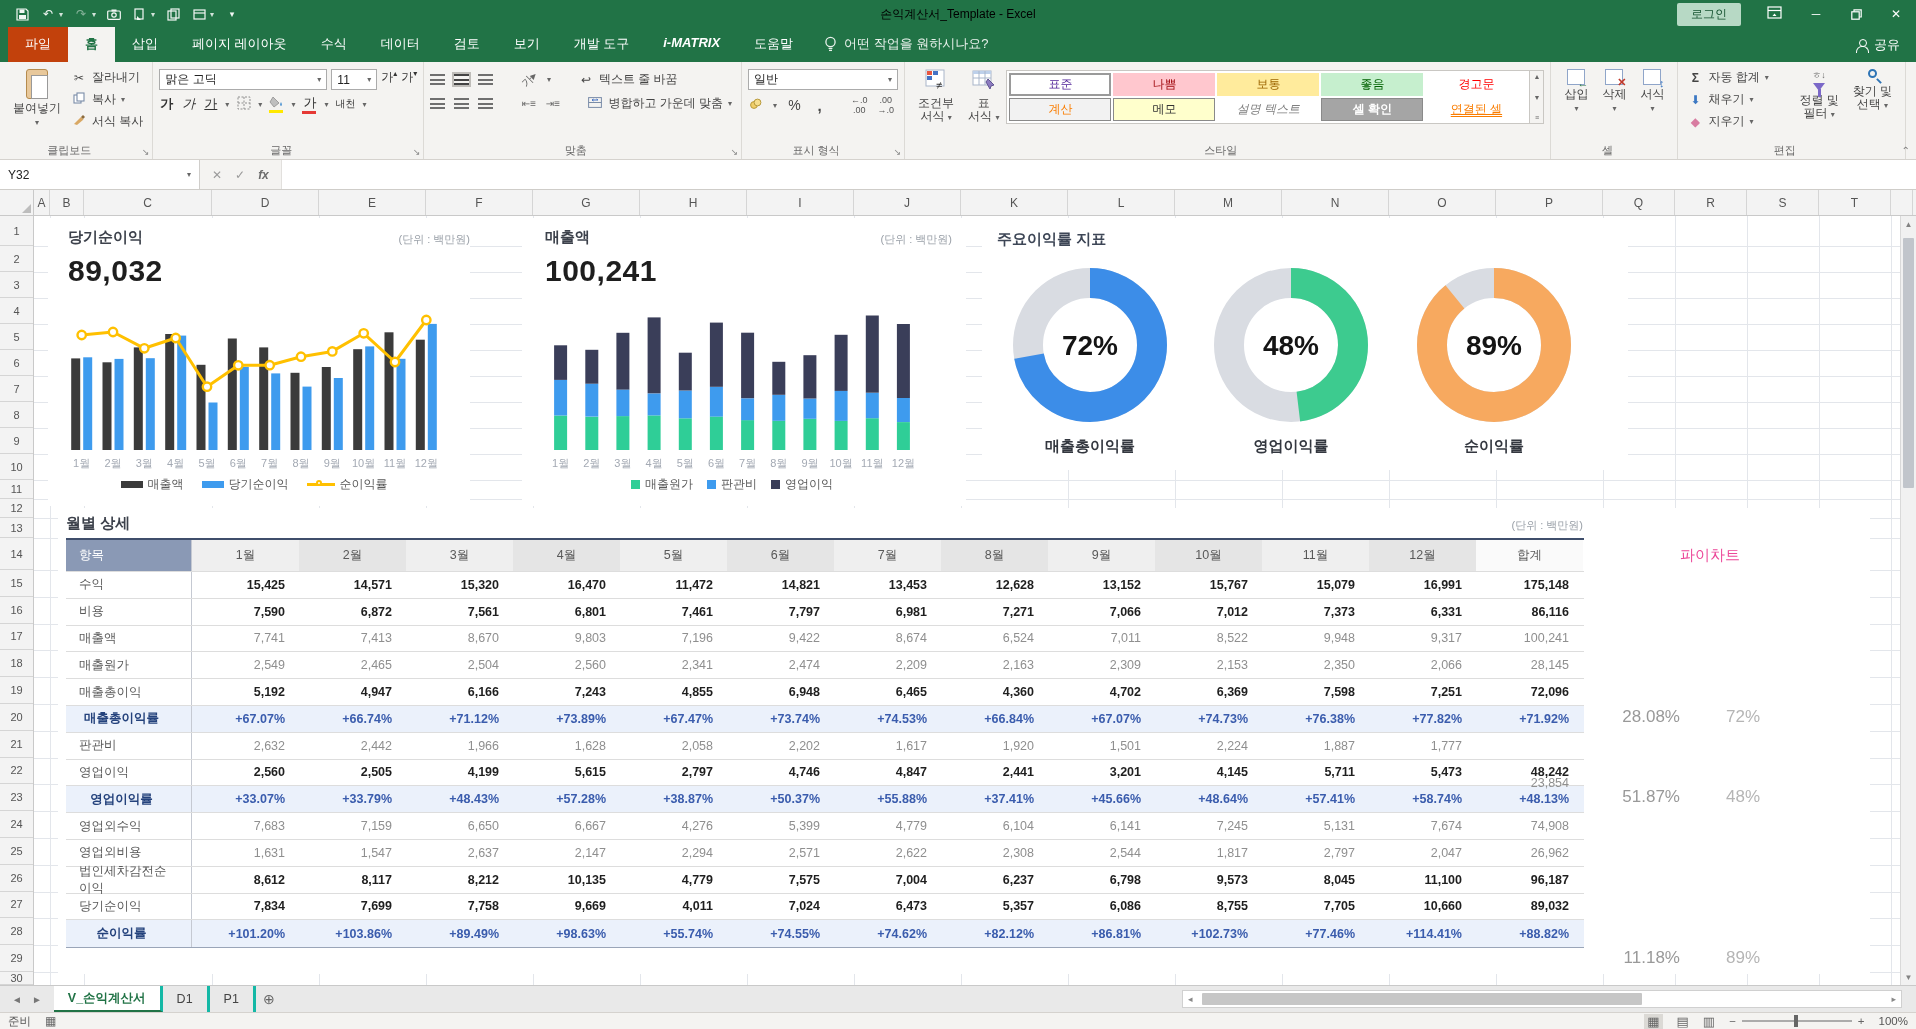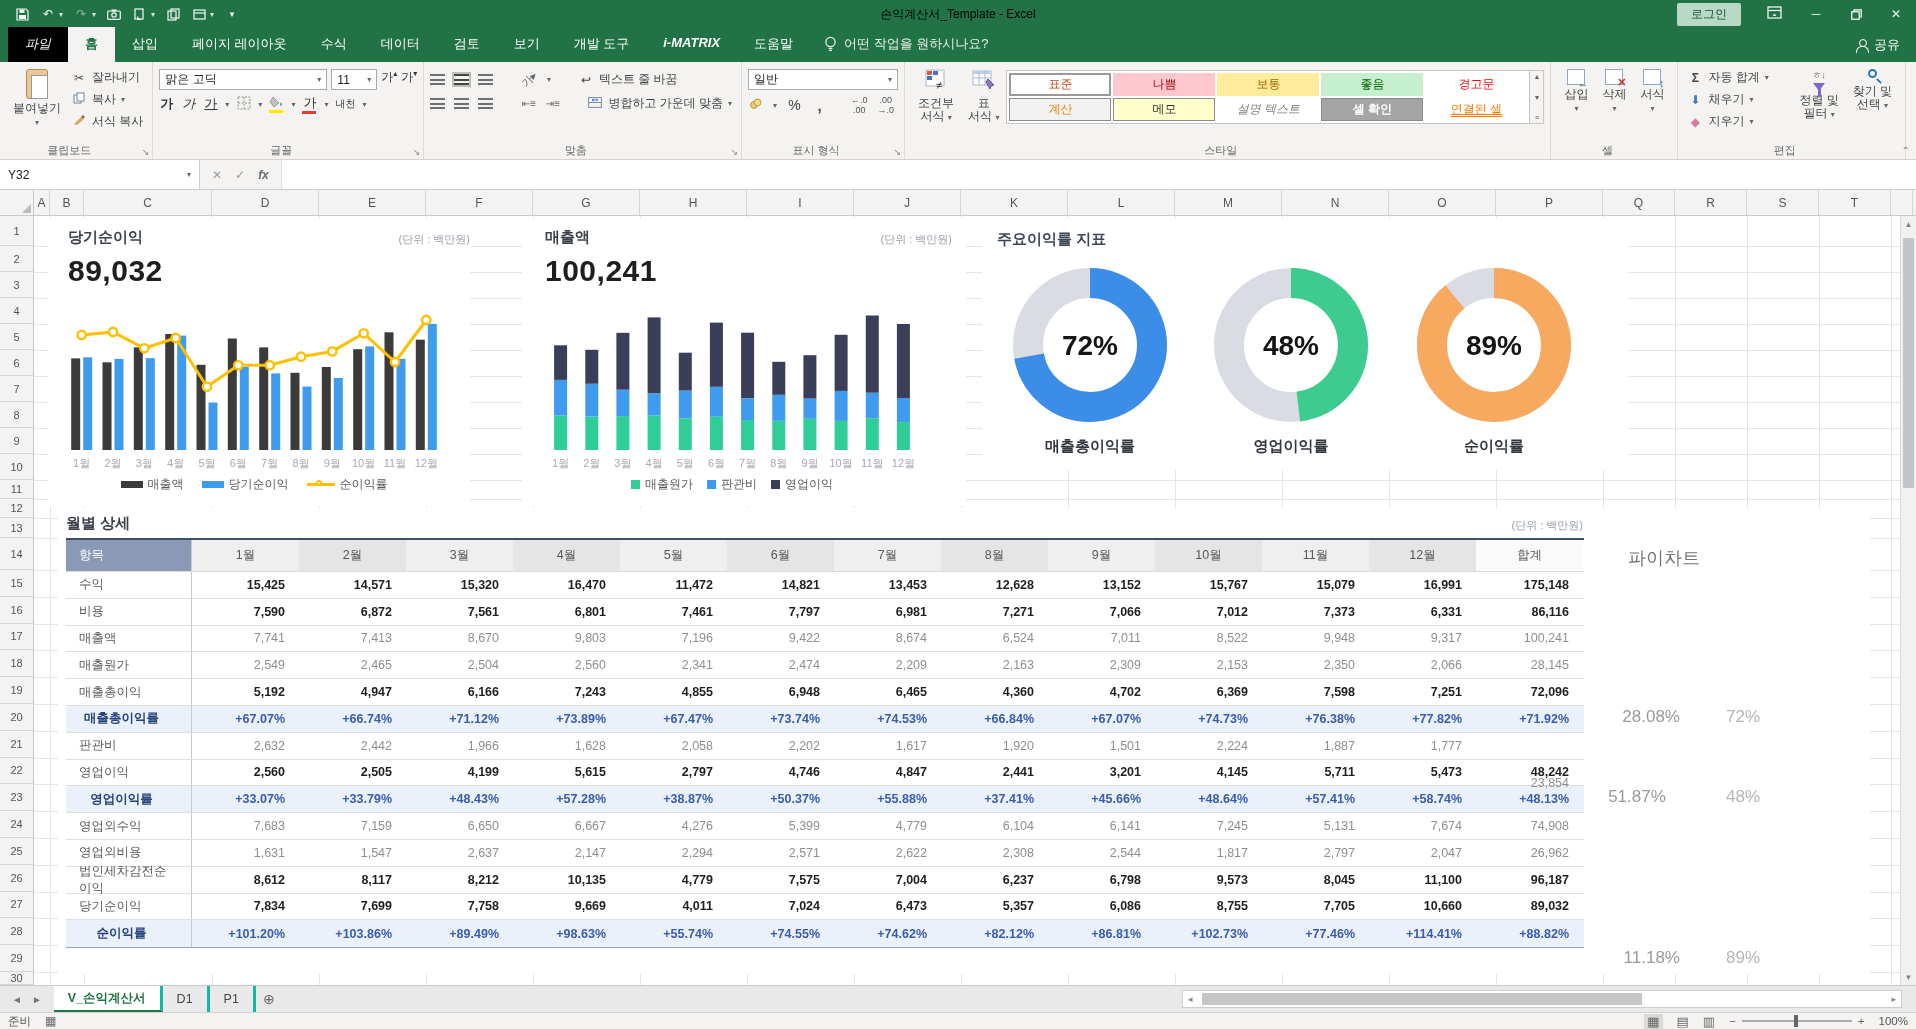--- a/index.html
+++ b/index.html
@@ -14,21 +14,21 @@
   .qat .dd { font-size:8px; margin-left:-7px; opacity:.8; }
   .tb-title { position:absolute; left:0; right:0; text-align:center; font-size:12px; color:#000000; pointer-events:none; }
   .tb-right { margin-left:auto; display:flex; align-items:center; height:100%; }
   .login { background:#B7D9C5; color:#14512F; font-size:12px; padding:3px 14px; border-radius:2px; margin-right:26px; cursor:pointer; }
   .winbtn { width:40px; height:100%; display:flex; align-items:center; justify-content:center; font-size:12px; color:#fff; cursor:pointer; }
   .ribbon-display { margin-right:14px; cursor:pointer; }
 
   
   .tabrow { height:34px; background:#217346; display:flex; align-items:flex-end; padding-left:8px; position:relative; }
   .rtab { padding:8px 17px 9px; font-size:13px; color:#fff; cursor:pointer; white-space:nowrap; }
-  .rtab.filetab { background:#000000;font-style:italic; }
+  .rtab.filetab { background:#c2410c; }
   .rtab.active { background:#F4F3F1; color:#217346; font-weight:bold; }
   .rtab.imx { font-style:italic; font-weight:bold; }
   .tellme { display:flex; align-items:center; gap:7px; color:#E9F2EC; font-size:13px; padding:0 14px 9px; cursor:text; }
   .share { position:absolute; right:16px; bottom:8px; display:flex; gap:6px; align-items:center; color:#fff; font-size:13px; cursor:pointer; }
   .person { width:13px; height:13px; position:relative; }
   .person::before { content:""; position:absolute; left:4px; top:0; width:6px; height:6px; border:1.4px solid #fff; border-radius:50%; }
   .person::after { content:""; position:absolute; left:1px; top:7px; width:11px; height:6px; border:1.4px solid #fff; border-bottom:none; border-radius:6px 6px 0 0; }
 
   
   .ribbon { height:98px; background:#F4F3F1; border-bottom:1px solid #D5D2CE; display:flex; position:relative; }
@@ -377,21 +377,21 @@
               <path d="M1 2 h18 v3 h-18 Z" fill="#BDD0EA"></path>
               <line x1="7" y1="2" x2="7" y2="16" stroke="#A9B6CA"></line>
               <line x1="13" y1="2" x2="13" y2="16" stroke="#A9B6CA"></line>
               <line x1="1" y1="9" x2="19" y2="9" stroke="#A9B6CA"></line>
               <path d="M16 10 l6 6 -3 1 -1 3 -4 -7 Z" fill="#8C7BC0" stroke="#5F5491"></path>
             </svg></span>
         <span class="cap"><span>표</span><br><span>서식</span> <span class="dda">▾</span></span>
       </div>
       <div style="display:flex; padding-top:4px;">
         <div class="stylegal" id="stylegal">
-            <div class="stcell" style="background:#FFFFFF;color:#c2410c;outline:2px solid #9A9A9A;outline-offset:-2px;">표준</div>
+            <div class="stcell" style="background:#FFFFFF;color:#4c1d95;outline:2px solid #9A9A9A;outline-offset:-2px;">표준</div>
             <div class="stcell" style="background:#FFC7CE;color:#9C0006;">나쁨</div>
             <div class="stcell" style="background:#FFEB9C;color:#9C6500;">보통</div>
             <div class="stcell" style="background:#C6EFCE;color:#006100;">좋음</div>
             <div class="stcell" style="background:#FFFFFF;color:#FF0000;">경고문</div>
             <div class="stcell" style="background:#F2F2F2;color:#FA7D00;box-shadow:inset 0 0 0 1px #8A8A8A;">계산</div>
             <div class="stcell" style="background:#FFFFCC;color:#333333;box-shadow:inset 0 0 0 1px #8A8A8A;">메모</div>
             <div class="stcell" style="background:#FFFFFF;color:#7F7F7F;font-style:italic;">설명 텍스트</div>
             <div class="stcell" style="background:#A5A5A5;color:#FFFFFF;box-shadow:inset 0 0 0 1px #8A8A8A;font-weight:bold;">셀 확인</div>
             <div class="stcell" style="background:#FFFFFF;color:#FA7D00;text-decoration:underline double;">연결된 셀</div>
           </div>
@@ -971,24 +971,24 @@
             <div class="tcell v-rate" style="width:107px;">+74.55%</div>
             <div class="tcell v-rate" style="width:107px;">+74.62%</div>
             <div class="tcell v-rate" style="width:107px;">+82.12%</div>
             <div class="tcell v-rate" style="width:107px;">+86.81%</div>
             <div class="tcell v-rate" style="width:107px;">+102.73%</div>
             <div class="tcell v-rate" style="width:107px;">+77.46%</div>
             <div class="tcell v-rate" style="width:107px;">+114.41%</div>
             <div class="tcell v-rate" style="width:107px;">+88.82%</div>
           </div>
         </div>
-        <div class="cz" style="left:1560px;top:330px;width:140px;text-align:center;font-size:18px;color:#737373;">파이차트</div>
+        <div class="cz" style="left:1606px;top:330px;width:140px;text-align:center;font-size:15px;color:#ec4899;">파이차트</div>
         <div class="pie-txt" style="left:1560px;top:488px;width:86px;line-height:26.8px;color:#999;">28.08%</div>
         <div class="pie-txt" style="left:1666px;top:488px;width:60px;line-height:26.8px;color:#B5B5B5;">72%</div>
-        <div class="pie-txt" style="left:1560px;top:568.4px;width:86px;line-height:26.8px;color:#999;text-align:center;">51.87%</div>
+        <div class="pie-txt" style="left:1560px;top:568.4px;width:86px;line-height:26.8px;color:#999;">51.87%</div>
         <div class="pie-txt" style="left:1666px;top:568.4px;width:60px;line-height:26.8px;color:#B5B5B5;">48%</div>
         <div class="pie-txt" style="left:1560px;top:729.2px;width:86px;line-height:26.8px;color:#999;">11.18%</div>
         <div class="pie-txt" style="left:1666px;top:729.2px;width:60px;line-height:26.8px;color:#B5B5B5;">89%</div>
       </div>
     <div class="vscroll">
       <span class="varrow" style="top:0;">▲</span>
       <span class="vthumb"></span>
       <span class="varrow" style="bottom:0;">▼</span>
     </div>
   </div>

